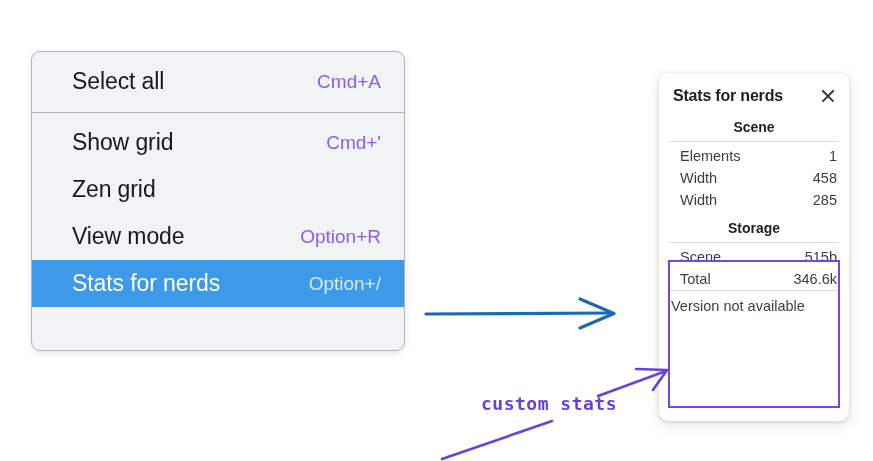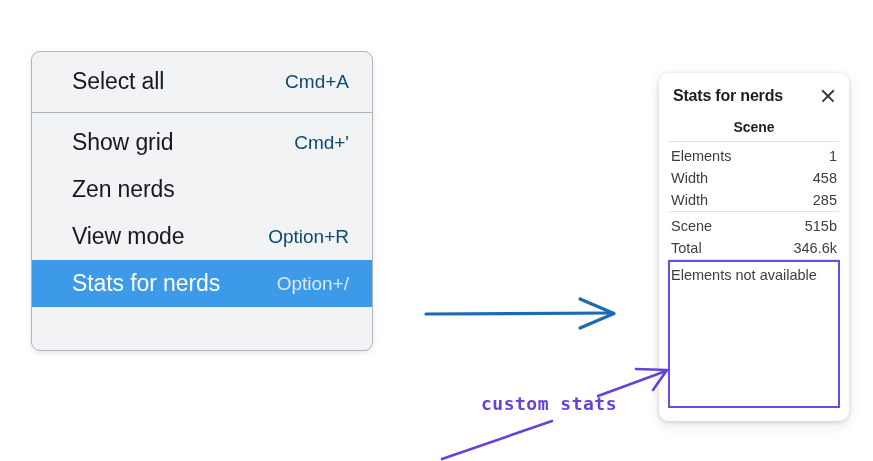--- a/index.html
+++ b/index.html
@@ -14,21 +14,21 @@
     overflow: hidden;
     font-family: "Liberation Sans", sans-serif;
     -webkit-font-smoothing: antialiased;
   }
 
   
   #context-menu {
     position: absolute;
     left: 31px;
     top: 51px;
-    width: 342px;
+    width: 374px;
     height: 300px;
     background: #f1f3f5;
     border: 1px solid #aeb5bd;
     border-radius: 9px;
     box-shadow: 0 2px 6px rgba(0,0,0,0.10);
     box-sizing: border-box;
     overflow: hidden;
   }
   .menu-group {
     padding: 6px 0 0 0;
@@ -49,21 +49,21 @@
     cursor: default;
   }
   .menu-item .mi-label {
     font-size: 23px;
     color: #16191d;
     letter-spacing: -0.1px;
     white-space: nowrap;
   }
   .menu-item .mi-shortcut {
     font-size: 19px;
-    color: #0c4a6e;
+    color: #8b5cf6;
     white-space: nowrap;
   }
   .menu-item.selected {
     background: #3d9ae8;
   }
   .menu-item.selected .mi-label { color: #ffffff; }
   .menu-item.selected .mi-shortcut { color: #d9e9f9; }
   .menu-tail { height: 22px; }
 
   
@@ -131,21 +131,21 @@
     height: 1px;
     background: #dee2e6;
     margin: 0 10px 3px 10px;
   }
   .sp-row {
     display: flex;
     justify-content: space-between;
     align-items: center;
     font-size: 14.5px;
     color: #3a3f45;
-    padding: 3px 12px 3px 12px;
+    padding: 3px 12px 3px 21px;
   }
   .sp-row .sp-key { white-space: nowrap; }
   .sp-row .sp-val { white-space: nowrap; }
   .sp-fullrow {
     font-size: 14.5px;
     color: #3a3f45;
     padding: 4px 12px 3px 12px;
     white-space: nowrap;
   }
 
@@ -204,21 +204,21 @@
   </div>
 
   <div class="menu-sep"></div>
 
   <div class="menu-group">
     <div class="menu-item">
       <span class="mi-label">Show grid</span>
       <span class="mi-shortcut">Cmd+'</span>
     </div>
     <div class="menu-item">
-      <span class="mi-label">Zen nerds</span>
+      <span class="mi-label">Zen grid</span>
     </div>
     <div class="menu-item">
       <span class="mi-label">View mode</span>
       <span class="mi-shortcut">Option+R</span>
     </div>
     <div class="menu-item selected">
       <span class="mi-label">Stats for nerds</span>
       <span class="mi-shortcut">Option+/</span>
     </div>
   </div>
@@ -251,34 +251,35 @@
     </div>
     <div class="sp-row">
       <span class="sp-key">Width</span>
       <span class="sp-val">285</span>
     </div>
   </div>
 
   <div class="sp-boxed-content">
 
     <div>
+      <div class="sp-section-title">Storage</div>
       <div class="sp-divider"></div>
       <div class="sp-row">
         <span class="sp-key">Scene</span>
         <span class="sp-val">515b</span>
       </div>
       <div class="sp-row">
         <span class="sp-key">Total</span>
         <span class="sp-val">346.6k</span>
       </div>
     </div>
 
     <div>
       <div class="sp-divider"></div>
-      <div class="sp-fullrow">Elements not available</div>
+      <div class="sp-fullrow">Version not available</div>
     </div>
 
   </div>
 
   <div id="custom-stats-box"></div>
 </div>
 
 <svg id="purple-arrow" viewBox="0 0 80 52">
   <path d="M2 44 L70 19" stroke="#6741d9" stroke-width="2.6" fill="none" stroke-linecap="round"></path>
   <path d="M40 17 L71 18 L57 38" stroke="#6741d9" stroke-width="2.6" fill="none" stroke-linecap="round" stroke-linejoin="round"></path>

